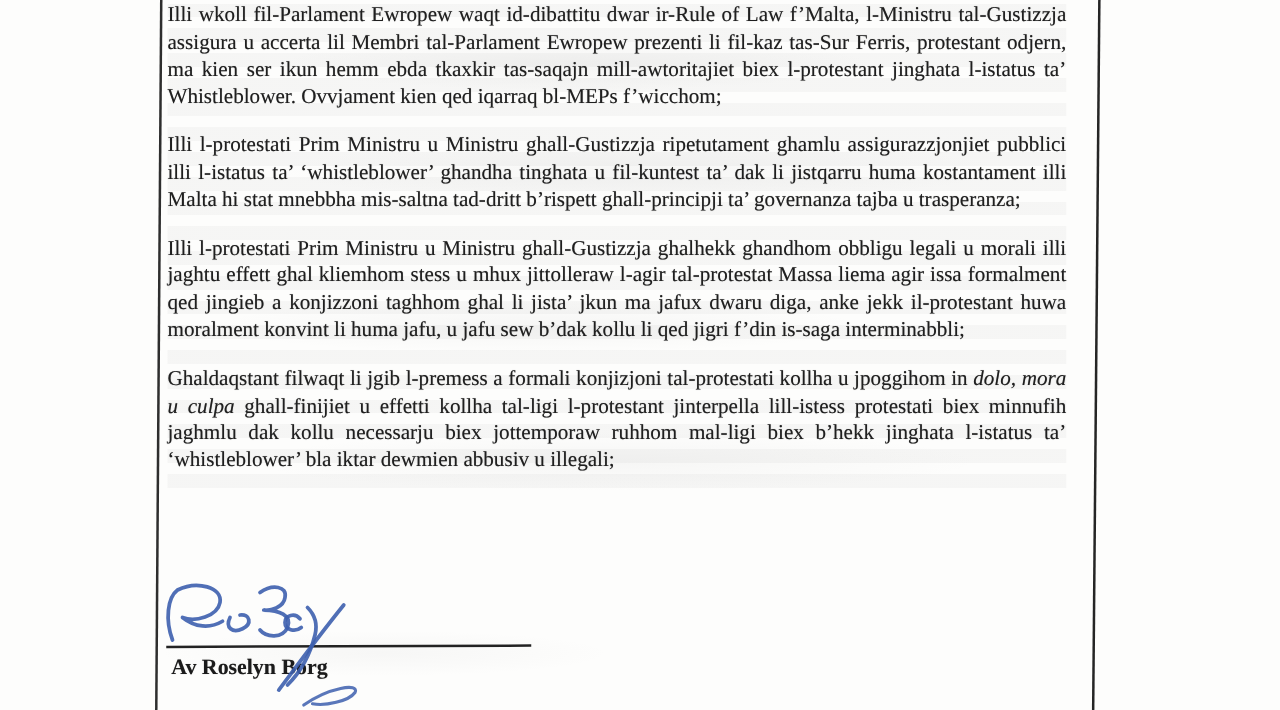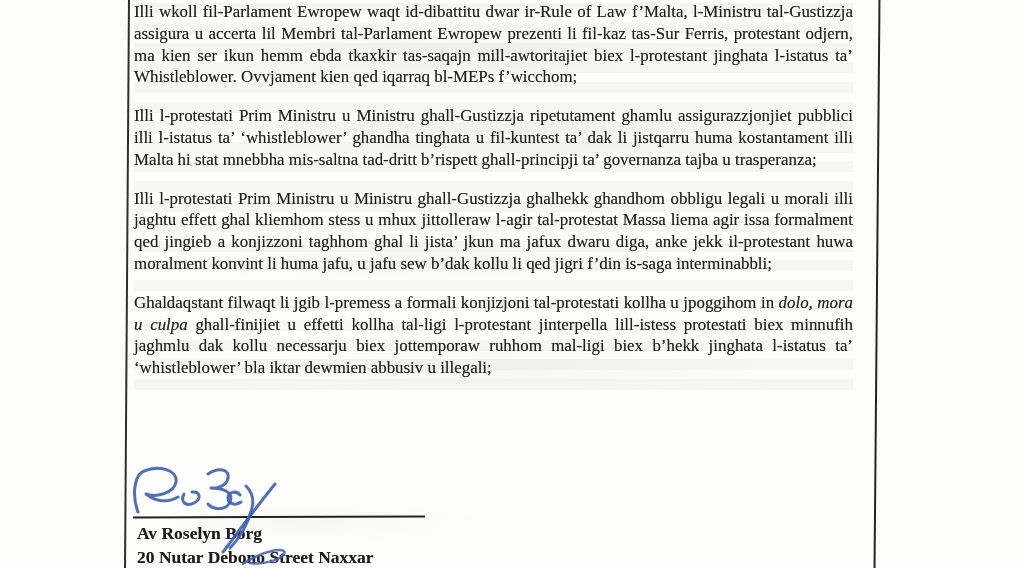--- a/index.html
+++ b/index.html
@@ -117,15 +117,14 @@
     <path stroke-width="3" opacity="0.9" d="M10,50 C4,34 6,16 14,10 C30,2 50,8 48,20 C46,31 28,36 18,32 C28,40 40,41 50,35" stroke="#3d5fae"></path>
     <path stroke-width="3" opacity="0.9" d="M56,32 C52,40 58,45 66,41 C74,37 72,29 64,30" stroke="#3d5fae"></path>
     <path stroke-width="3" opacity="0.9" d="M80,12 C90,5 102,7 100,16 C99,24 88,27 83,26 C95,26 106,30 102,40 C98,49 85,48 80,42" stroke="#3d5fae"></path>
     <path stroke-width="3" opacity="0.9" d="M112,33 C108,28 100,30 100,36 C100,42 108,44 113,40" stroke="#3d5fae"></path>
     <path stroke-width="3" opacity="0.9" d="M118,24 C124,30 126,38 124,46 C120,62 112,76 102,86" stroke="#3d5fae"></path>
     <path stroke-width="3" opacity="0.9" d="M95,90 C110,70 126,48 147,22" stroke="#3d5fae"></path>
     <path stroke-width="2.5" opacity="0.85" d="M115,102 C135,88 160,84 156,92 C151,99 132,103 122,101" stroke="#3d5fae"></path>
   </svg>
 
   <div class="sig-name">Av Roselyn Borg</div>
-  <div class="sig-address">20 Nutar Debono Street Naxxar</div>
 
 </div>
 
 </body></html>

